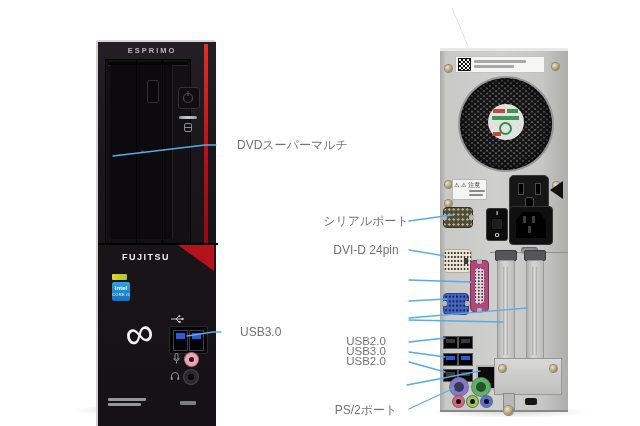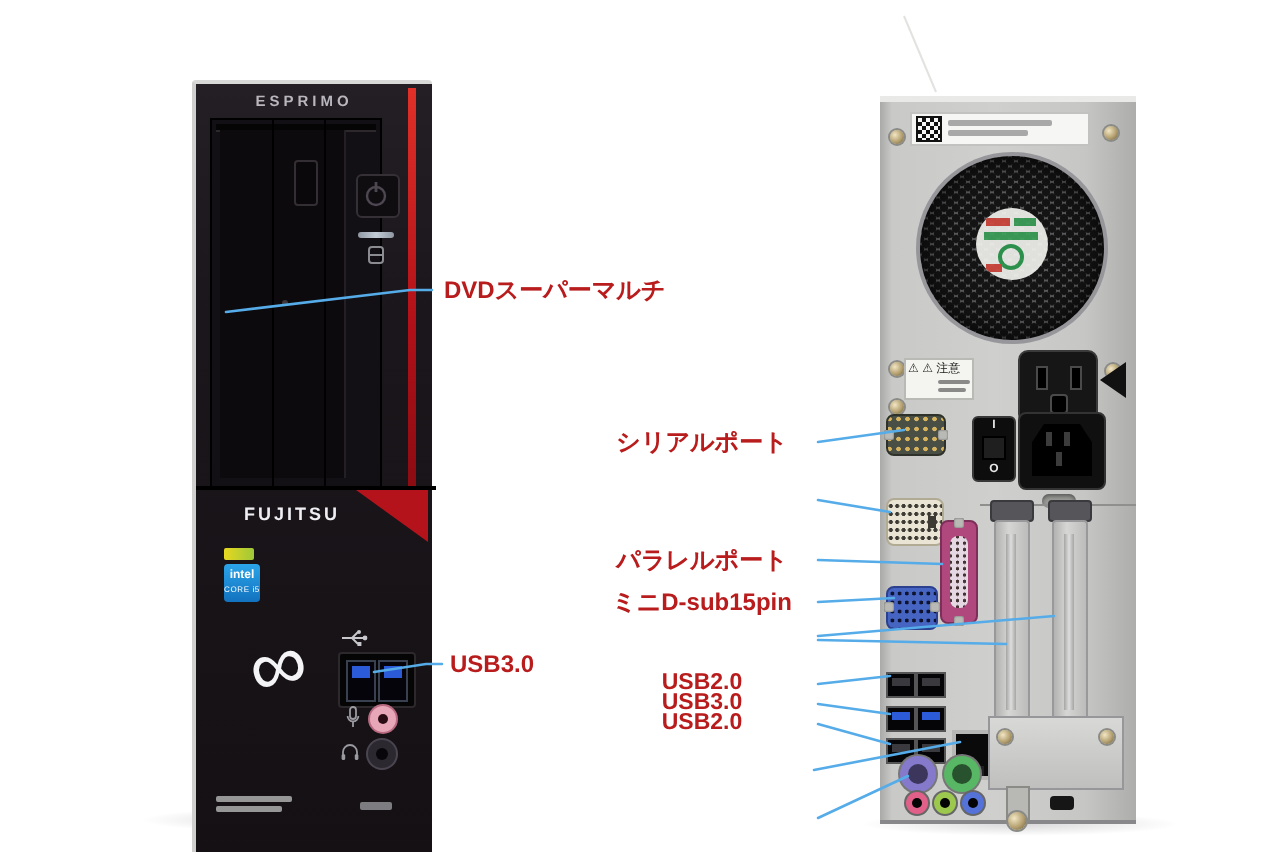--- a/index.html
+++ b/index.html
@@ -1,21 +1,21 @@
 <!DOCTYPE html>
 <html><head>
 <meta charset="utf-8">
 <style>
   html,body{margin:0;padding:0;background:#fff;}
   #stage{position:relative;width:640px;height:426px;background:#fff;overflow:hidden;
          font-family:"Liberation Sans","DejaVu Sans",sans-serif;}
   .abs{position:absolute;}
   
-  .ann{position:absolute;font-weight:bold;font-size:12px;color:#b91c1c;line-height:1;
-       white-space:nowrap;transform:translateY(-50%);}
+  .ann{position:absolute;font-weight:normal;font-size:12px;color:#737373;line-height:1;
+       white-space:nowrap;transform:translateY(-50%);margin-left:15px;}
   .ann.r{width:112px;text-align:center;left:295px;}
   .lines{position:absolute;left:0;top:0;pointer-events:none;}
   
   .front{position:absolute;left:96px;top:40px;width:120px;height:388px;
          background:linear-gradient(180deg,#241f24 0%,#1b161b 30%,#171317 70%,#141014 100%);
          border-top:2px solid #d8d8d6;border-left:2px solid #cfcfcd;border-radius:2px 2px 1px 1px;
          box-sizing:border-box;}
   .ft-brand{position:absolute;left:0;top:4px;width:108px;text-align:center;color:#b9b6bd;
             font-size:7.5px;letter-spacing:2px;font-weight:bold;}
   .ft-red{position:absolute;left:106px;top:2px;width:4px;height:200px;
@@ -349,19 +349,19 @@
       <line x1="407" y1="385" x2="480" y2="371"></line>
       <line x1="409" y1="409" x2="454" y2="388"></line>
     </g>
     <line x1="452" y1="8" x2="468" y2="46" stroke="#e2e2e0" stroke-width="1"></line>
   </svg>
 
   <div class="ann" style="left:222px;top:145px;">DVDスーパーマルチ</div>
   <div class="ann" style="left:225px;top:332px;">USB3.0</div>
 
   <div class="ann r" style="top:221px;">シリアルポート</div>
-  <div class="ann r" style="top:280px;">パラレルポート</div>
-  <div class="ann r" style="top:301px;">ミニD-sub15pin</div>
+  <div class="ann r" style="top:250px;">DVI-D 24pin</div>
   <div class="ann r" style="top:342px;font-size:11.5px;">USB2.0</div>
   <div class="ann r" style="top:352px;font-size:11.5px;">USB3.0</div>
   <div class="ann r" style="top:362px;font-size:11.5px;">USB2.0</div>
+  <div class="ann r" style="top:410px;">PS/2ポート</div>
 
 </div>
 
 </body></html>

